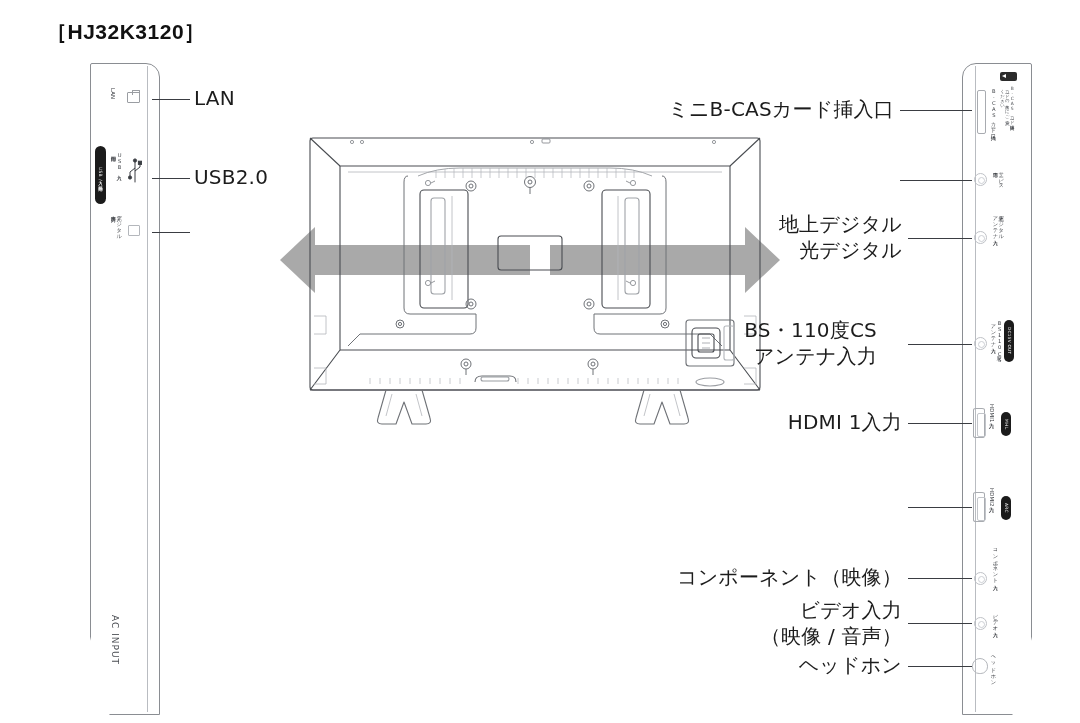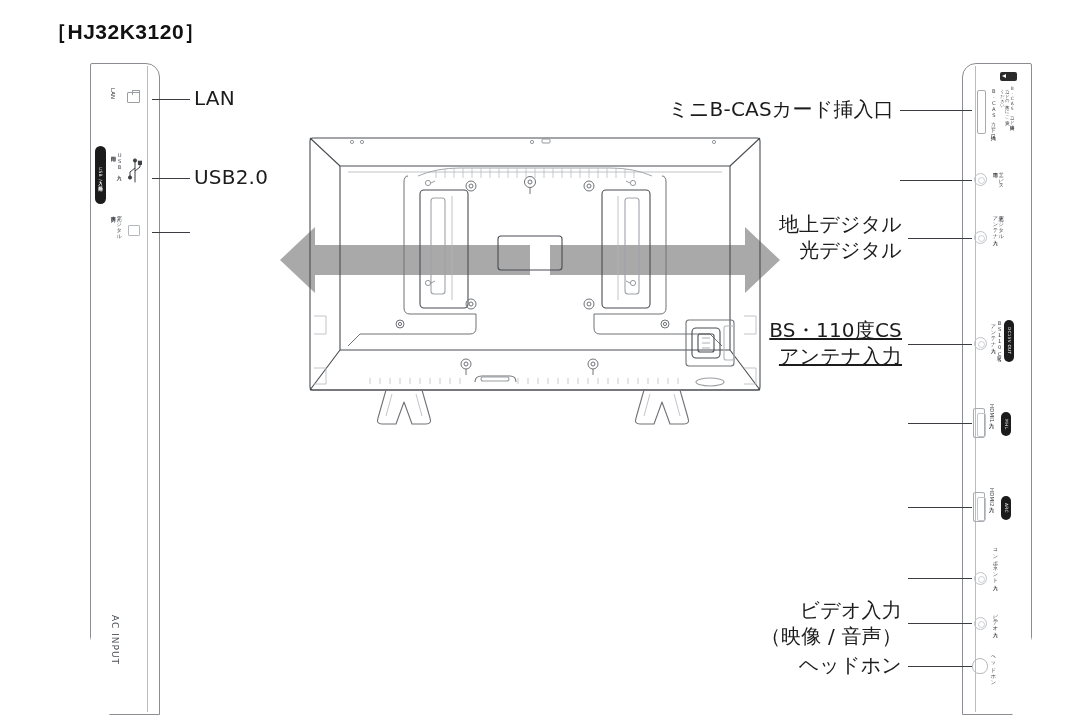--- a/index.html
+++ b/index.html
@@ -493,19 +493,21 @@
   <div class="leader" style="left:908px; top:344px; width:64px;"></div>
   <div class="leader" style="left:908px; top:423px; width:64px;"></div>
   <div class="leader" style="left:908px; top:507px; width:64px;"></div>
   <div class="leader" style="left:908px; top:578px; width:64px;"></div>
   <div class="leader" style="left:908px; top:623px; width:64px;"></div>
   <div class="leader" style="left:908px; top:666px; width:64px;"></div>
 
   <div class="callout right-side" style="left:480px; top:97px; width:414px;">ミニB-CASカード挿入口</div>
   <div class="callout right-side" style="left:480px; top:212px; width:422px;">地上デジタル
 光デジタル</div>
-  <div class="callout right-side" style="left:480px; top:318px; width:422px;text-decoration:underline;">BS・110度CS
+  <div class="callout right-side" style="left:455px; top:318px; width:422px;">BS・110度CS
 アンテナ入力</div>
+  <div class="callout right-side" style="left:480px; top:410px; width:422px;">HDMI 1入力</div>
+  <div class="callout right-side" style="left:480px; top:565px; width:422px;">コンポーネント（映像）</div>
   <div class="callout right-side" style="left:480px; top:598px; width:422px;">ビデオ入力
 （映像 / 音声）</div>
   <div class="callout right-side" style="left:480px; top:653px; width:422px;">ヘッドホン</div>
 
 </div>
 
 </body></html>

